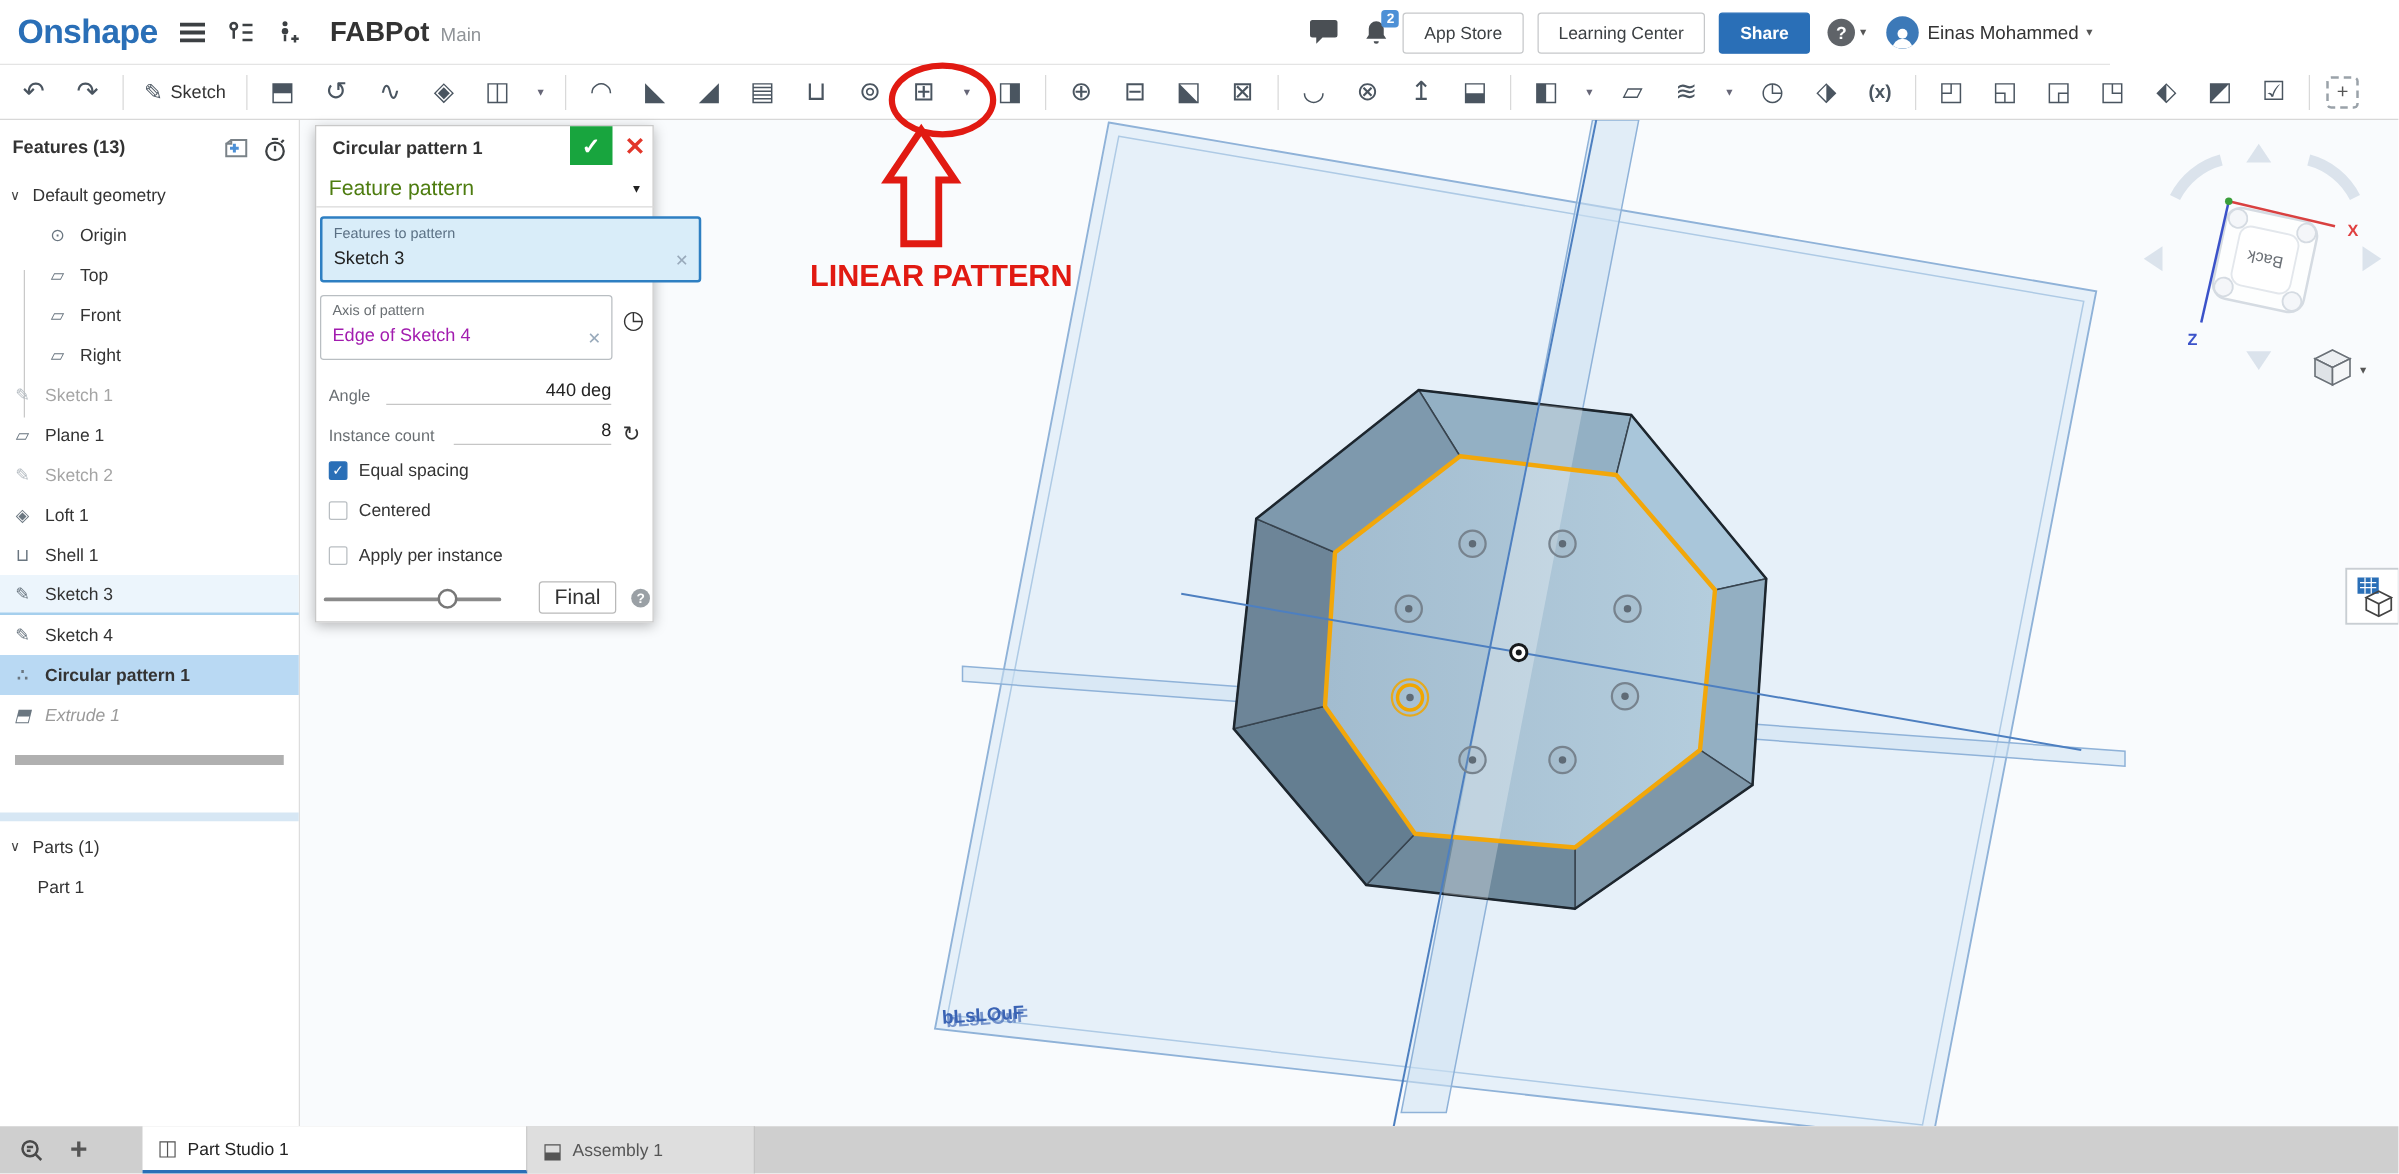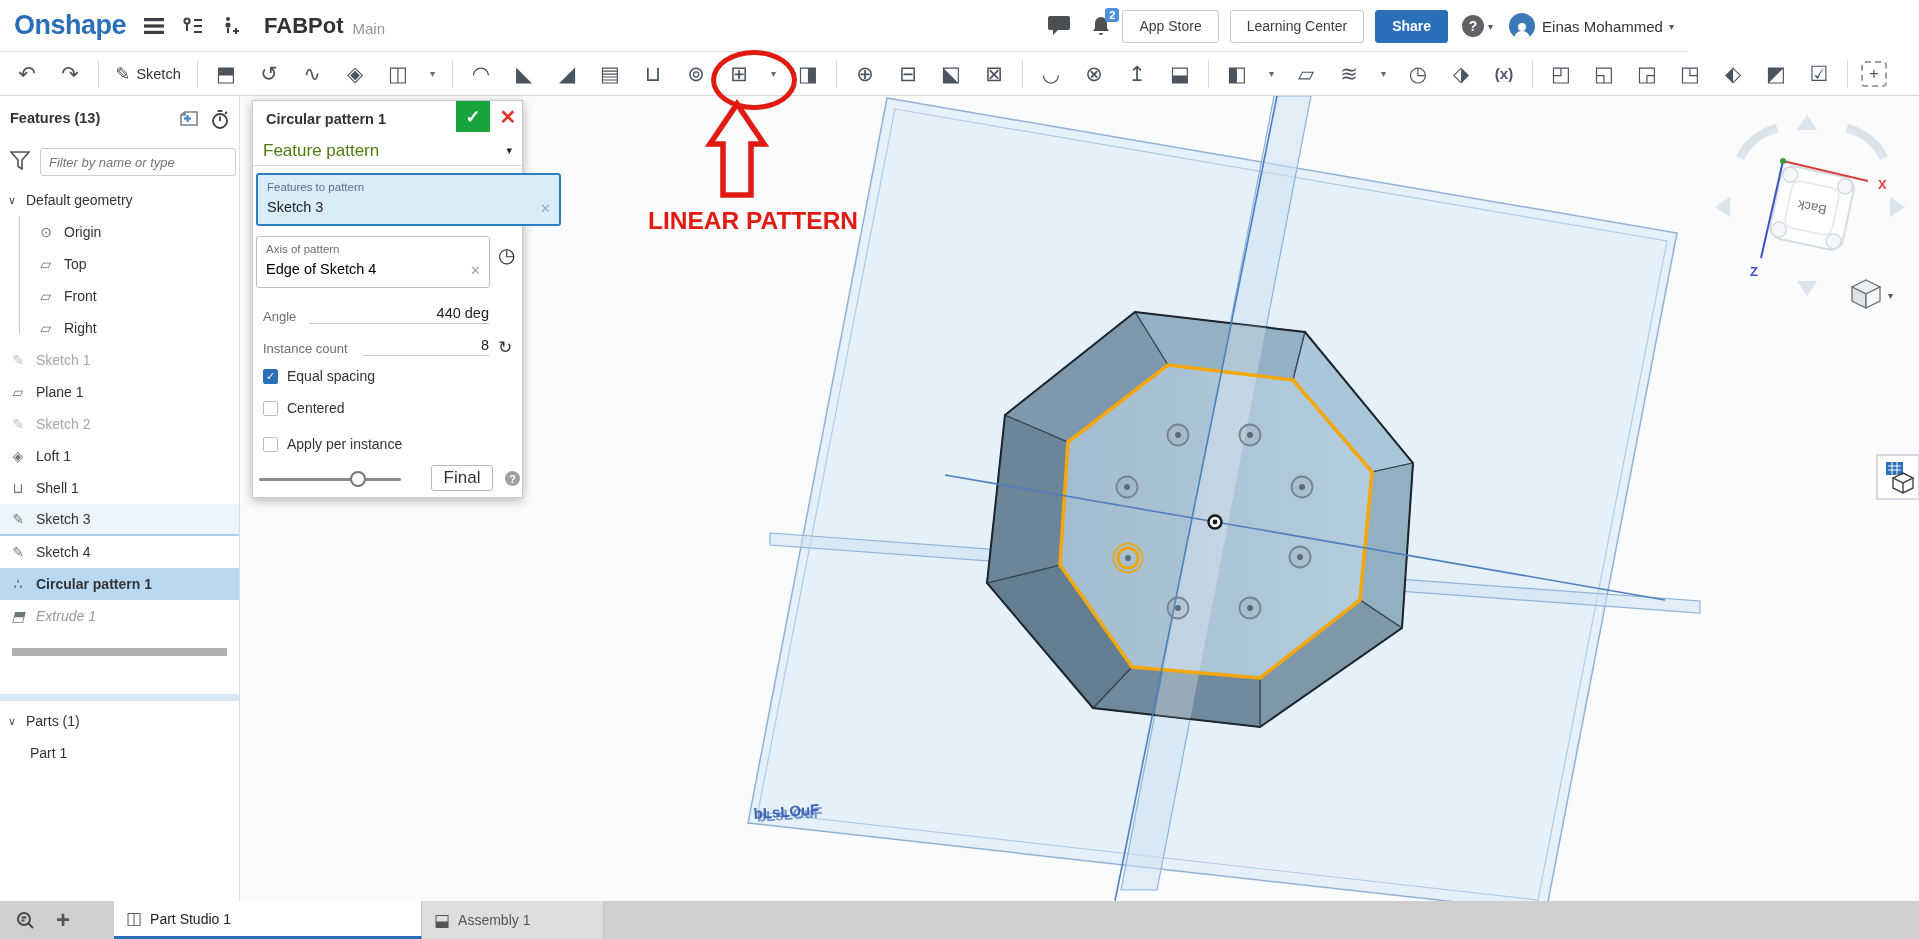--- a/index.html
+++ b/index.html
@@ -61,21 +61,21 @@
   .dlg-select { position:absolute; left:0; top:35px; width:271px; height:30px; border-bottom:1px solid #d9d9d9; }
   .dlg-select-lbl { position:absolute; left:10px; top:5px; font-size:17px; color:#4d7c0f; }
   .dlg-select-caret { position:absolute; right:12px; top:8px; font-size:11px; color:#222; }
   .fld { position:absolute; border-radius:3px; }
   .fld-label { position:absolute; left:9px; top:6px; font-size:11.5px; color:#5a7084; }
   .fld-value { position:absolute; left:9px; top:24px; font-size:14.5px; color:#222; }
   .fld-x { position:absolute; right:8px; top:26px; font-size:13px; color:#9ab; }
   #fld1 { left:3px; top:72px; width:305px; height:53px; background:#d9edf9; border:2px solid #2e7fc2; }
   #fld2 { left:3px; top:135px; width:234px; height:52px; background:#fff; border:1px solid #b9bec2; }
   #fld2 .fld-label { color:#6a6f73; }
-  #fld2 .fld-value { color:#000000; }
+  #fld2 .fld-value { color:#a21caf; }
   .dir-toggle { position:absolute; left:245px; top:142px; font-size:20px; color:#333; }
   .num-label { position:absolute; left:10px; font-size:13px; color:#6a6f73; }
   .num-value { position:absolute; text-align:right; font-size:14.5px; color:#222; border-bottom:1px solid #c6c6c6; padding-bottom:2px; }
   .refresh { position:absolute; left:245px; top:236px; font-size:17px; color:#333; }
   .cb-row { position:absolute; left:10px; display:flex; align-items:center; }
   .cb { width:15px; height:15px; border:1px solid #b9bec2; border-radius:2px; background:#fff; display:flex; align-items:center; justify-content:center; font-size:11px; color:#fff; }
   .cb.checked { background:#2a6fb7; border-color:#2a6fb7; }
   .cb-lbl { font-size:14px; color:#333; margin-left:9px; }
   .slider-track { position:absolute; left:6px; top:377px; width:142px; height:3px; background:#8a8a8a; border-radius:2px; }
   .slider-thumb { position:absolute; left:97px; top:370px; width:16px; height:16px; border-radius:50%; background:#fff; border:2px solid #777; }
@@ -428,28 +428,20 @@
       <span>
         <svg width="18" height="19" viewBox="0 0 18 19">
             <g fill="none" stroke="#3c4043" stroke-width="1.8">
               <circle cx="9" cy="11" r="7"></circle>
               <path d="M9 11V6.5"></path>
               <path d="M6.5 1h5"></path>
               <path d="M14 4l2-2"></path>
             </g>
           </svg>
       </span>
-    </div>
-    <div class="fp-filter">
-      <span>
-        <svg width="20" height="19" viewBox="0 0 20 19">
-            <path fill="none" stroke="#555" stroke-width="1.6" d="M1 1h18l-7 8v9l-4-2.5V9z"></path>
-          </svg>
-      </span>
-      <input class="fp-input" placeholder="Filter by name or type" style="">
     </div>
 
     <div class="tree-vline"></div>
 
     <div class="ft-row">
       <span class="ft-caret">∨</span>
       <span>Default geometry</span>
     </div>
     <div class="ft-row ind1">
       <span class="ft-ic">⊙</span>

